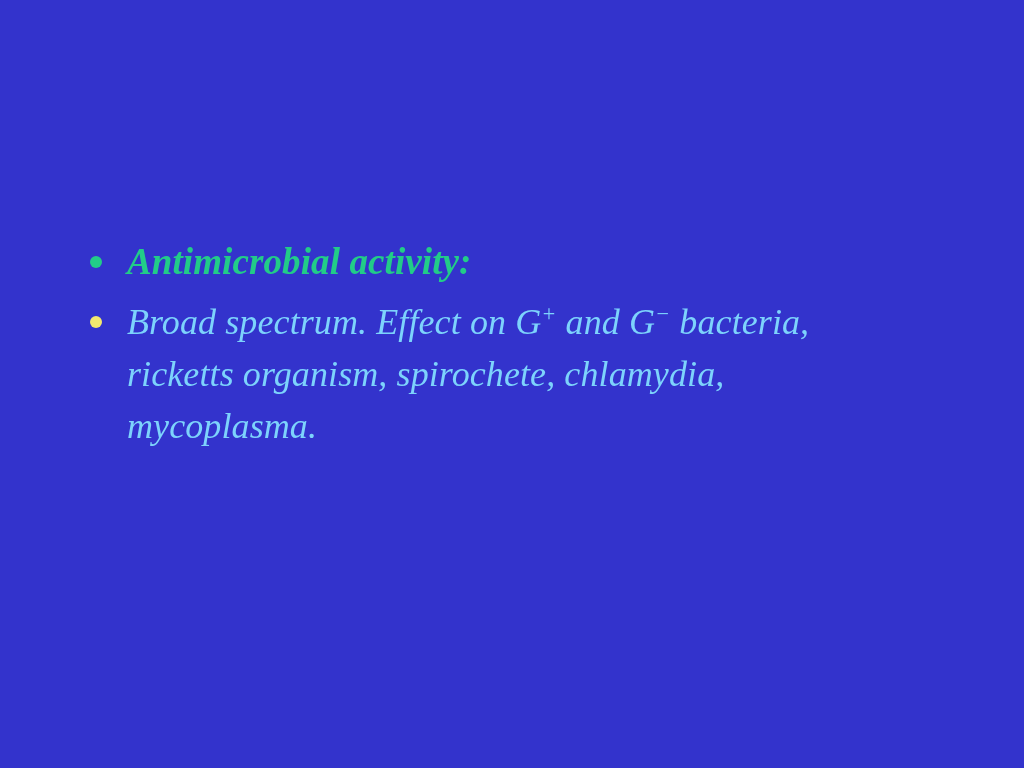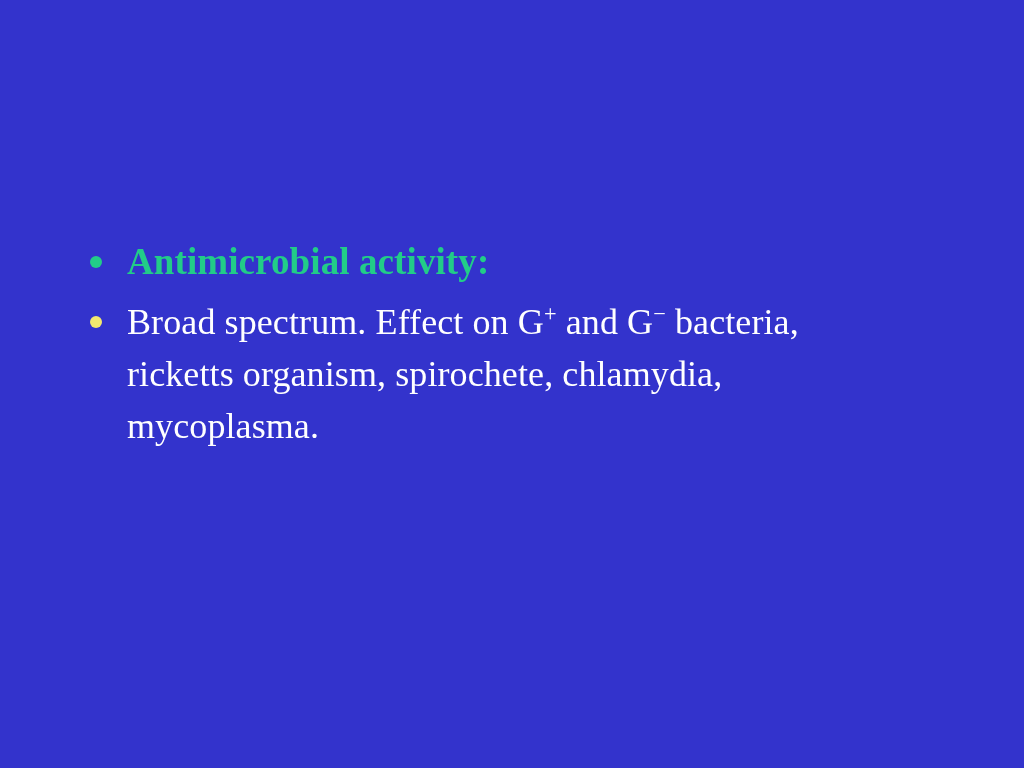--- a/index.html
+++ b/index.html
@@ -28,20 +28,21 @@
     left: 86px;
     top: 236px;
     width: 860px;
   }
 
   .bullet-row {
     position: relative;
     display: block;
     padding-left: 41px;      
     box-sizing: border-box;
+    font-style: italic;
   }
 
   .bullet-row .bullet-marker {
     position: absolute;
     left: 4px;
     width: 12px;
     height: 12px;
     border-radius: 50%;
     display: block;
   }
@@ -71,21 +72,21 @@
   }
   .bullet-body .bullet-marker {
     top: 20px;
     background: #f2e96f;
   }
   .bullet-body .bullet-text {
     display: block;
     font-size: 36px;
     font-weight: normal;
     line-height: 52px;
-    color: #ffffff;
+    color: #7dd3fc;
     letter-spacing: 0.1px;
   }
 
   .bullet-body .sup {
     font-size: 0.62em;
     vertical-align: super;
     line-height: 0;
   }
 
   .nowrap { white-space: nowrap; }

